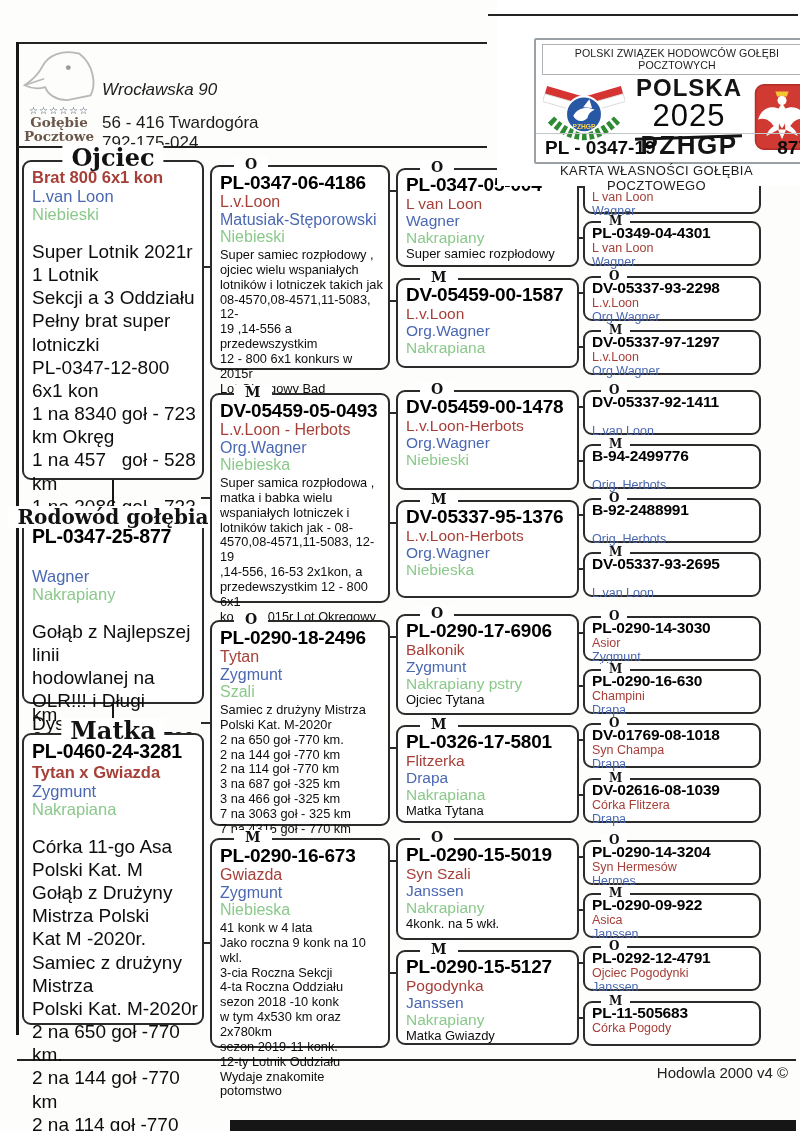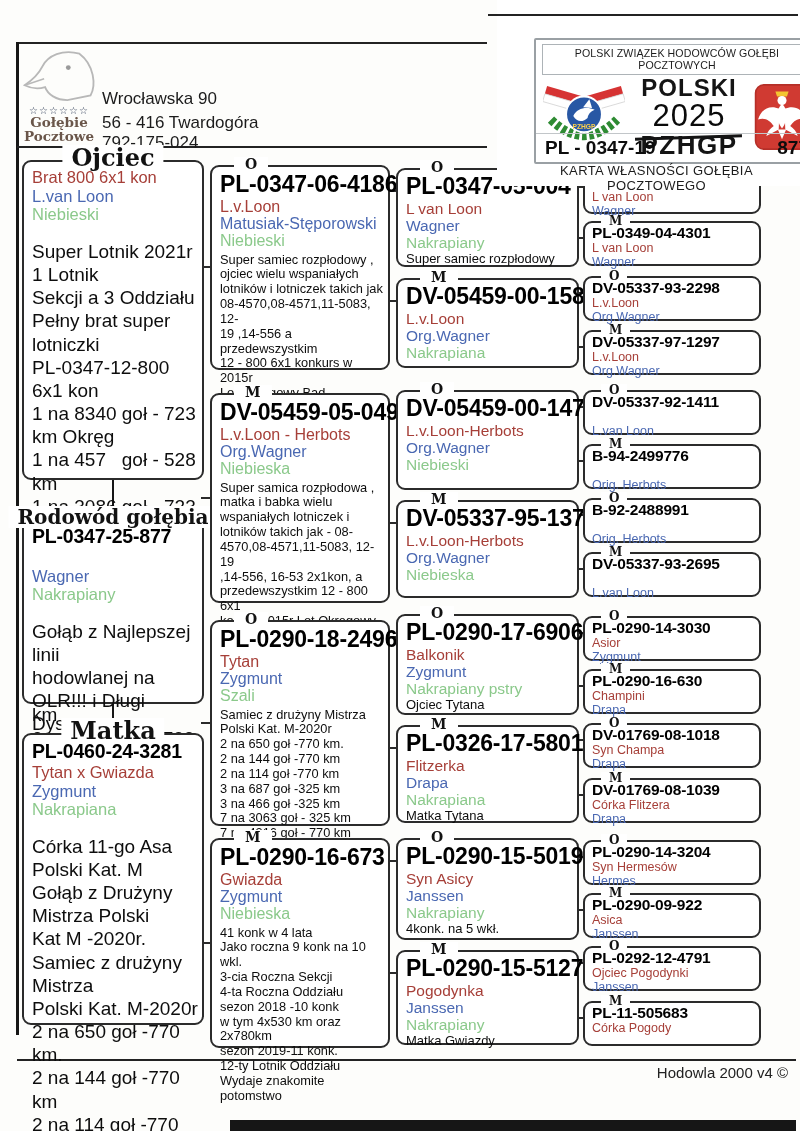--- a/index.html
+++ b/index.html
@@ -4,31 +4,31 @@
 <style>
   html,body{margin:0;padding:0;background:#e8e8e8;}
   .page{position:relative;width:800px;height:1131px;background:#fdfdfb;font-family:"Liberation Sans",sans-serif;overflow:hidden;}
   .hline{position:absolute;height:2px;background:#232323;z-index:1;}
   .vline{position:absolute;width:3px;background:#161616;z-index:1;}
   .tick{position:absolute;height:2px;background:#2a2a2a;z-index:1;}
   .box{position:absolute;background:#fff;border:2px solid #2b2b2b;border-radius:9px;box-sizing:border-box;z-index:2;}
   .ttl{position:absolute;top:-17px;left:50%;transform:translateX(-50%);background:#fff;padding:0 9px;font-family:"DejaVu Serif",serif;font-weight:bold;font-size:24px;line-height:1.1;white-space:nowrap;color:#121212;}
   .ttl.sm{font-size:20px;top:-14px;}
   .lg{position:absolute;top:-10px;left:22px;background:#fff;padding:0 11px;font-family:"DejaVu Serif",serif;font-weight:bold;font-size:14px;line-height:1;color:#121212;}
-  .ring{font-weight:bold;color:#000;font-size:23px;line-height:1.12;letter-spacing:-0.2px;white-space:nowrap;}
+  .ring{font-weight:bold;color:#000;font-size:19px;line-height:1.12;letter-spacing:-0.2px;white-space:nowrap;}
   .nm{color:#a63f38;line-height:1.12;}
   .st{color:#4a68b2;line-height:1.12;}
   .cl{color:#8bc98b;line-height:1.12;}
   .inf{color:#0d0d0d;white-space:pre-wrap;}
   
   .g2{left:22px;width:182px;padding:6px 3px 0 8px;}
   .g2 .ring{font-size:19.5px;}
   .g2 .nm,.g2 .st,.g2 .cl{font-size:16.5px;}
   .g2 .inf{font-size:19px;line-height:1.22;margin-top:16px;}
-  .g2 .nm{min-height:19px;}
+  .g2 .nm{min-height:19px;font-weight:bold;}
   
   .g3{left:210px;width:180px;padding:5px 2px 0 8px;}
   .g3 .nm,.g3 .st,.g3 .cl{font-size:16px;line-height:1.08;}
   .g3 .inf{font-size:12.8px;line-height:1.16;margin-top:3px;}
   
   .g4{left:396px;width:183px;padding:4px 2px 0 8px;}
   .g4 .nm,.g4 .st,.g4 .cl{font-size:15.5px;line-height:1.1;}
   .g4 .inf{font-size:13px;line-height:1.1;margin-top:1px;}
   
   .g5{left:583px;width:178px;padding:1px 2px 0 7px;}
@@ -72,21 +72,21 @@
   <div class="brandlogo">
     <svg width="78" height="54" viewBox="0 0 84 58">
       <path d="M64 6 C46 1 30 8 24 20 C20 28 14 34 5 40 C13 44 21 44 27 42 C30 50 39 56 51 56 L76 51 C82 40 80 18 64 6 Z" fill="none" stroke="#b8b8b8" stroke-width="2"></path>
       <circle cx="52" cy="21" r="2.6" fill="#9a9a9a"></circle>
       <path d="M5 40 L26 33" fill="none" stroke="#b8b8b8" stroke-width="1.6"></path>
     </svg>
     <div class="stars">☆☆☆☆☆☆</div>
     <div class="lgname">Gołębie</div>
     <div class="lgname">Pocztowe</div>
   </div>
-  <div class="addr" style="top:89px;">Wrocławska 90</div>
+  <div class="addr" style="top:80px;font-style:italic;">Wrocławska 90</div>
   <div class="addr" style="top:113px;">56 - 416  Twardogóra</div>
   <div class="addr" style="top:133px;">792-175-024</div>
 
   <div class="stamp-area">
     <div class="stamp-box">
       <div class="fed">POLSKI ZWIĄZEK HODOWCÓW GOŁĘBI POCZTOWYCH</div>
       <div class="logos">
         <svg width="82" height="66" viewBox="0 0 90 74">
           <g transform="rotate(16 22 18)">
               <rect x="0" y="8" width="42" height="9" fill="#d63333"></rect>
@@ -96,21 +96,21 @@
               <rect x="48" y="8" width="42" height="9" fill="#d63333"></rect>
               <rect x="48" y="17" width="42" height="9" fill="#fff" stroke="#c9c9c9" stroke-width="0.7"></rect>
             </g>
           <path d="M8 40 Q45 76 82 40" stroke="#2e8b33" stroke-width="10" fill="none" stroke-dasharray="5 3"></path>
           <circle cx="45" cy="34" r="20" fill="#2857a4" stroke="#fff" stroke-width="2"></circle>
           <path d="M33 36 C37 27 48 25 57 29 C52 31 50 34 49 38 C44 43 37 43 33 36 Z" fill="#fff"></path>
           <path d="M44 26 L51 17 L54 27 Z" fill="#fff"></path>
           <text x="45" y="50" font-size="7.5" fill="#ffd24a" text-anchor="middle" font-family="Liberation Sans, sans-serif" font-weight="bold">PZHGP</text>
         </svg>
         <div class="ctr">
-          <div class="polska">POLSKI</div>
+          <div class="polska">POLSKA</div>
           <div class="y2025">2025</div>
           <div class="pzhgp"><span class="strike"></span><span>PZHGP</span></div>
         </div>
         <svg width="58" height="66" viewBox="0 0 66 80">
           <rect x="1" y="1" width="64" height="78" rx="10" fill="#d03a32" stroke="#b52f28" stroke-width="2"></rect>
           <path d="M25 9 L41 9 L39 15 L27 15 Z" fill="#f4c431"></path>
           <circle cx="33" cy="20" r="5.5" fill="#fff"></circle>
           <path d="M33 24 C26 30 25 44 33 54 C41 44 40 30 33 24 Z" fill="#fff"></path>
           <path d="M30 30 C18 25 8 30 4 43 C13 40 19 45 23 51 C19 54 15 58 14 63 L29 55 Z" fill="#fff"></path>
           <path d="M36 30 C48 25 58 30 62 43 C53 40 47 45 43 51 C47 54 51 58 52 63 L37 55 Z" fill="#fff"></path>
@@ -312,21 +312,21 @@
     <span class="lg">M</span>
     <div class="ring">PL-0326-17-5801</div>
     <div class="nm">Flitzerka</div>
     <div class="st">Drapa</div>
     <div class="cl">Nakrapiana</div>
     <div class="inf">Matka Tytana</div>
   </div>
   <div class="box g4" style="top:838px;height:102px;">
     <span class="lg">O</span>
     <div class="ring">PL-0290-15-5019</div>
-    <div class="nm">Syn Asicy</div>
+    <div class="nm">Syn Szali</div>
     <div class="st">Janssen</div>
     <div class="cl">Nakrapiany</div>
     <div class="inf">4konk. na 5 wkł.</div>
   </div>
   <div class="box g4" style="top:950px;height:95px;">
     <span class="lg">M</span>
     <div class="ring">PL-0290-15-5127</div>
     <div class="nm">Pogodynka</div>
     <div class="st">Janssen</div>
     <div class="cl">Nakrapiany</div>
@@ -394,21 +394,21 @@
     <div class="st">Drapa</div>
   </div>
   <div class="box g5" style="top:723px;height:45px;">
     <span class="lg">O</span>
     <div class="ring">DV-01769-08-1018</div>
     <div class="nm">Syn Champa</div>
     <div class="st">Drapa</div>
   </div>
   <div class="box g5" style="top:778px;height:45px;">
     <span class="lg">M</span>
-    <div class="ring">DV-01769-08-1039</div>
+    <div class="ring">DV-02616-08-1039</div>
     <div class="nm">Córka Flitzera</div>
     <div class="st">Drapa</div>
   </div>
   <div class="box g5" style="top:840px;height:45px;">
     <span class="lg">O</span>
     <div class="ring">PL-0290-14-3204</div>
     <div class="nm">Syn Hermesów</div>
     <div class="st">Hermes</div>
   </div>
   <div class="box g5" style="top:893px;height:45px;">

